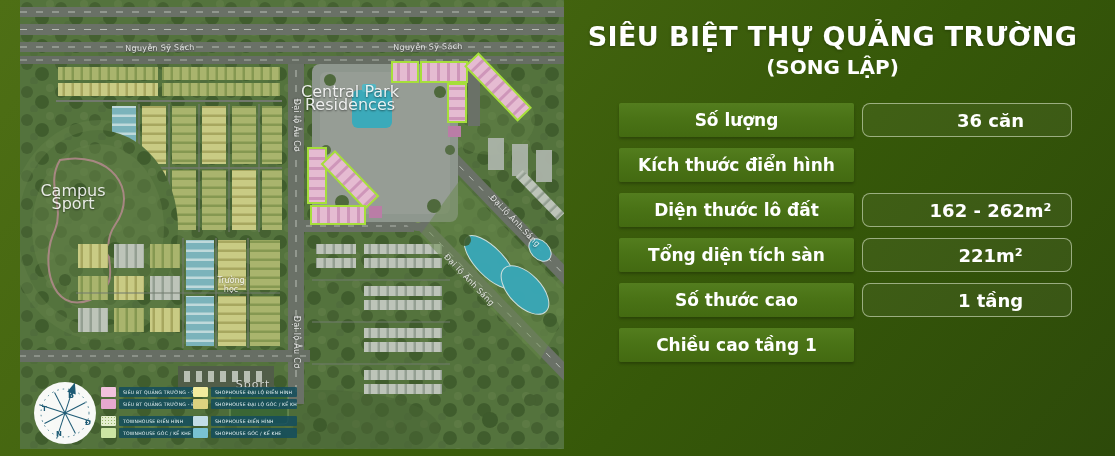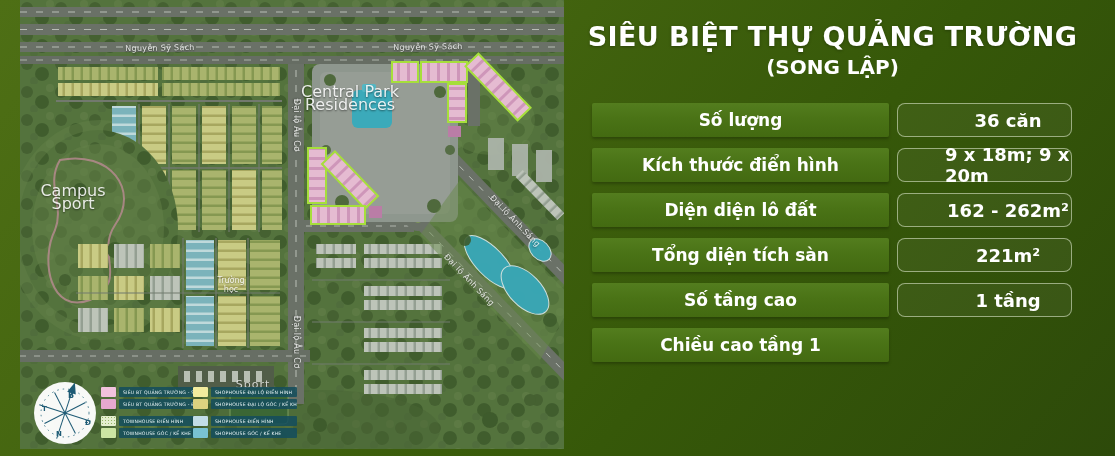--- a/index.html
+++ b/index.html
@@ -37,23 +37,23 @@
         font-size:4.6px;letter-spacing:0.2px;display:flex;align-items:center;
         padding:0 0 0 4px;text-transform:uppercase;overflow:hidden;white-space:nowrap;}
 
   
   .title-block{position:absolute;left:560px;top:20px;width:545px;text-align:center;color:#fff;z-index:2;}
   .title-main{font-size:27px;font-weight:800;line-height:34px;letter-spacing:0.4px;
               text-shadow:0 1px 3px rgba(0,0,0,0.3);}
   .title-sub{font-size:20px;font-weight:700;line-height:26px;text-align:center;}
   .specs{position:absolute;left:592px;top:103px;width:480px;display:flex;flex-direction:column;gap:11px;z-index:2;}
   .spec-row{display:flex;gap:8px;height:34px;}
-  .spec-label{width:297px;background:linear-gradient(180deg,#537d1e 0%,#4a7316 45%,#436a11 100%);
+  .spec-label{width:235px;background:linear-gradient(180deg,#537d1e 0%,#4a7316 45%,#436a11 100%);
               border-radius:2px;color:#fff;display:flex;align-items:center;justify-content:center;
-              font-size:17px;font-weight:600;box-shadow:0 2px 3px rgba(0,0,0,0.25);}
+              font-size:17px;font-weight:600;box-shadow:0 2px 3px rgba(0,0,0,0.25);margin-left:27px;}
   .spec-value{flex:1;border:1px solid rgba(233,242,219,0.55);background:rgba(255,255,255,0.05);
               border-radius:8px;color:#fff;display:flex;align-items:center;justify-content:center;
               font-size:18px;font-weight:700;padding-left:47px;}
 </style>
 </head>
 <body>
 
 <div id="app">
 
   <div class="map">
@@ -339,32 +339,31 @@
     <div class="title-sub">(SONG LẬP)</div>
   </div>
 
   <div class="specs">
     <div class="spec-row">
       <div class="spec-label">Số lượng</div>
       <div class="spec-value">36 căn</div>
     </div>
     <div class="spec-row">
       <div class="spec-label">Kích thước điển hình</div>
-      <div class="spec-value">9 x 18m; 9 x 20m</div>
-    </div>
-    <div class="spec-row">
-      <div class="spec-label">Diện diện lô đất</div>
+    </div>
+    <div class="spec-row">
+      <div class="spec-label">Diện thước lô đất</div>
       <div class="spec-value">162 - 262m²</div>
     </div>
     <div class="spec-row">
       <div class="spec-label">Tổng diện tích sàn</div>
       <div class="spec-value">221m²</div>
     </div>
     <div class="spec-row">
-      <div class="spec-label">Số tầng cao</div>
+      <div class="spec-label">Số thước cao</div>
       <div class="spec-value">1 tầng</div>
     </div>
     <div class="spec-row">
       <div class="spec-label">Chiều cao tầng 1</div>
     </div>
   </div>
 
 </div>
 
 </body></html>

